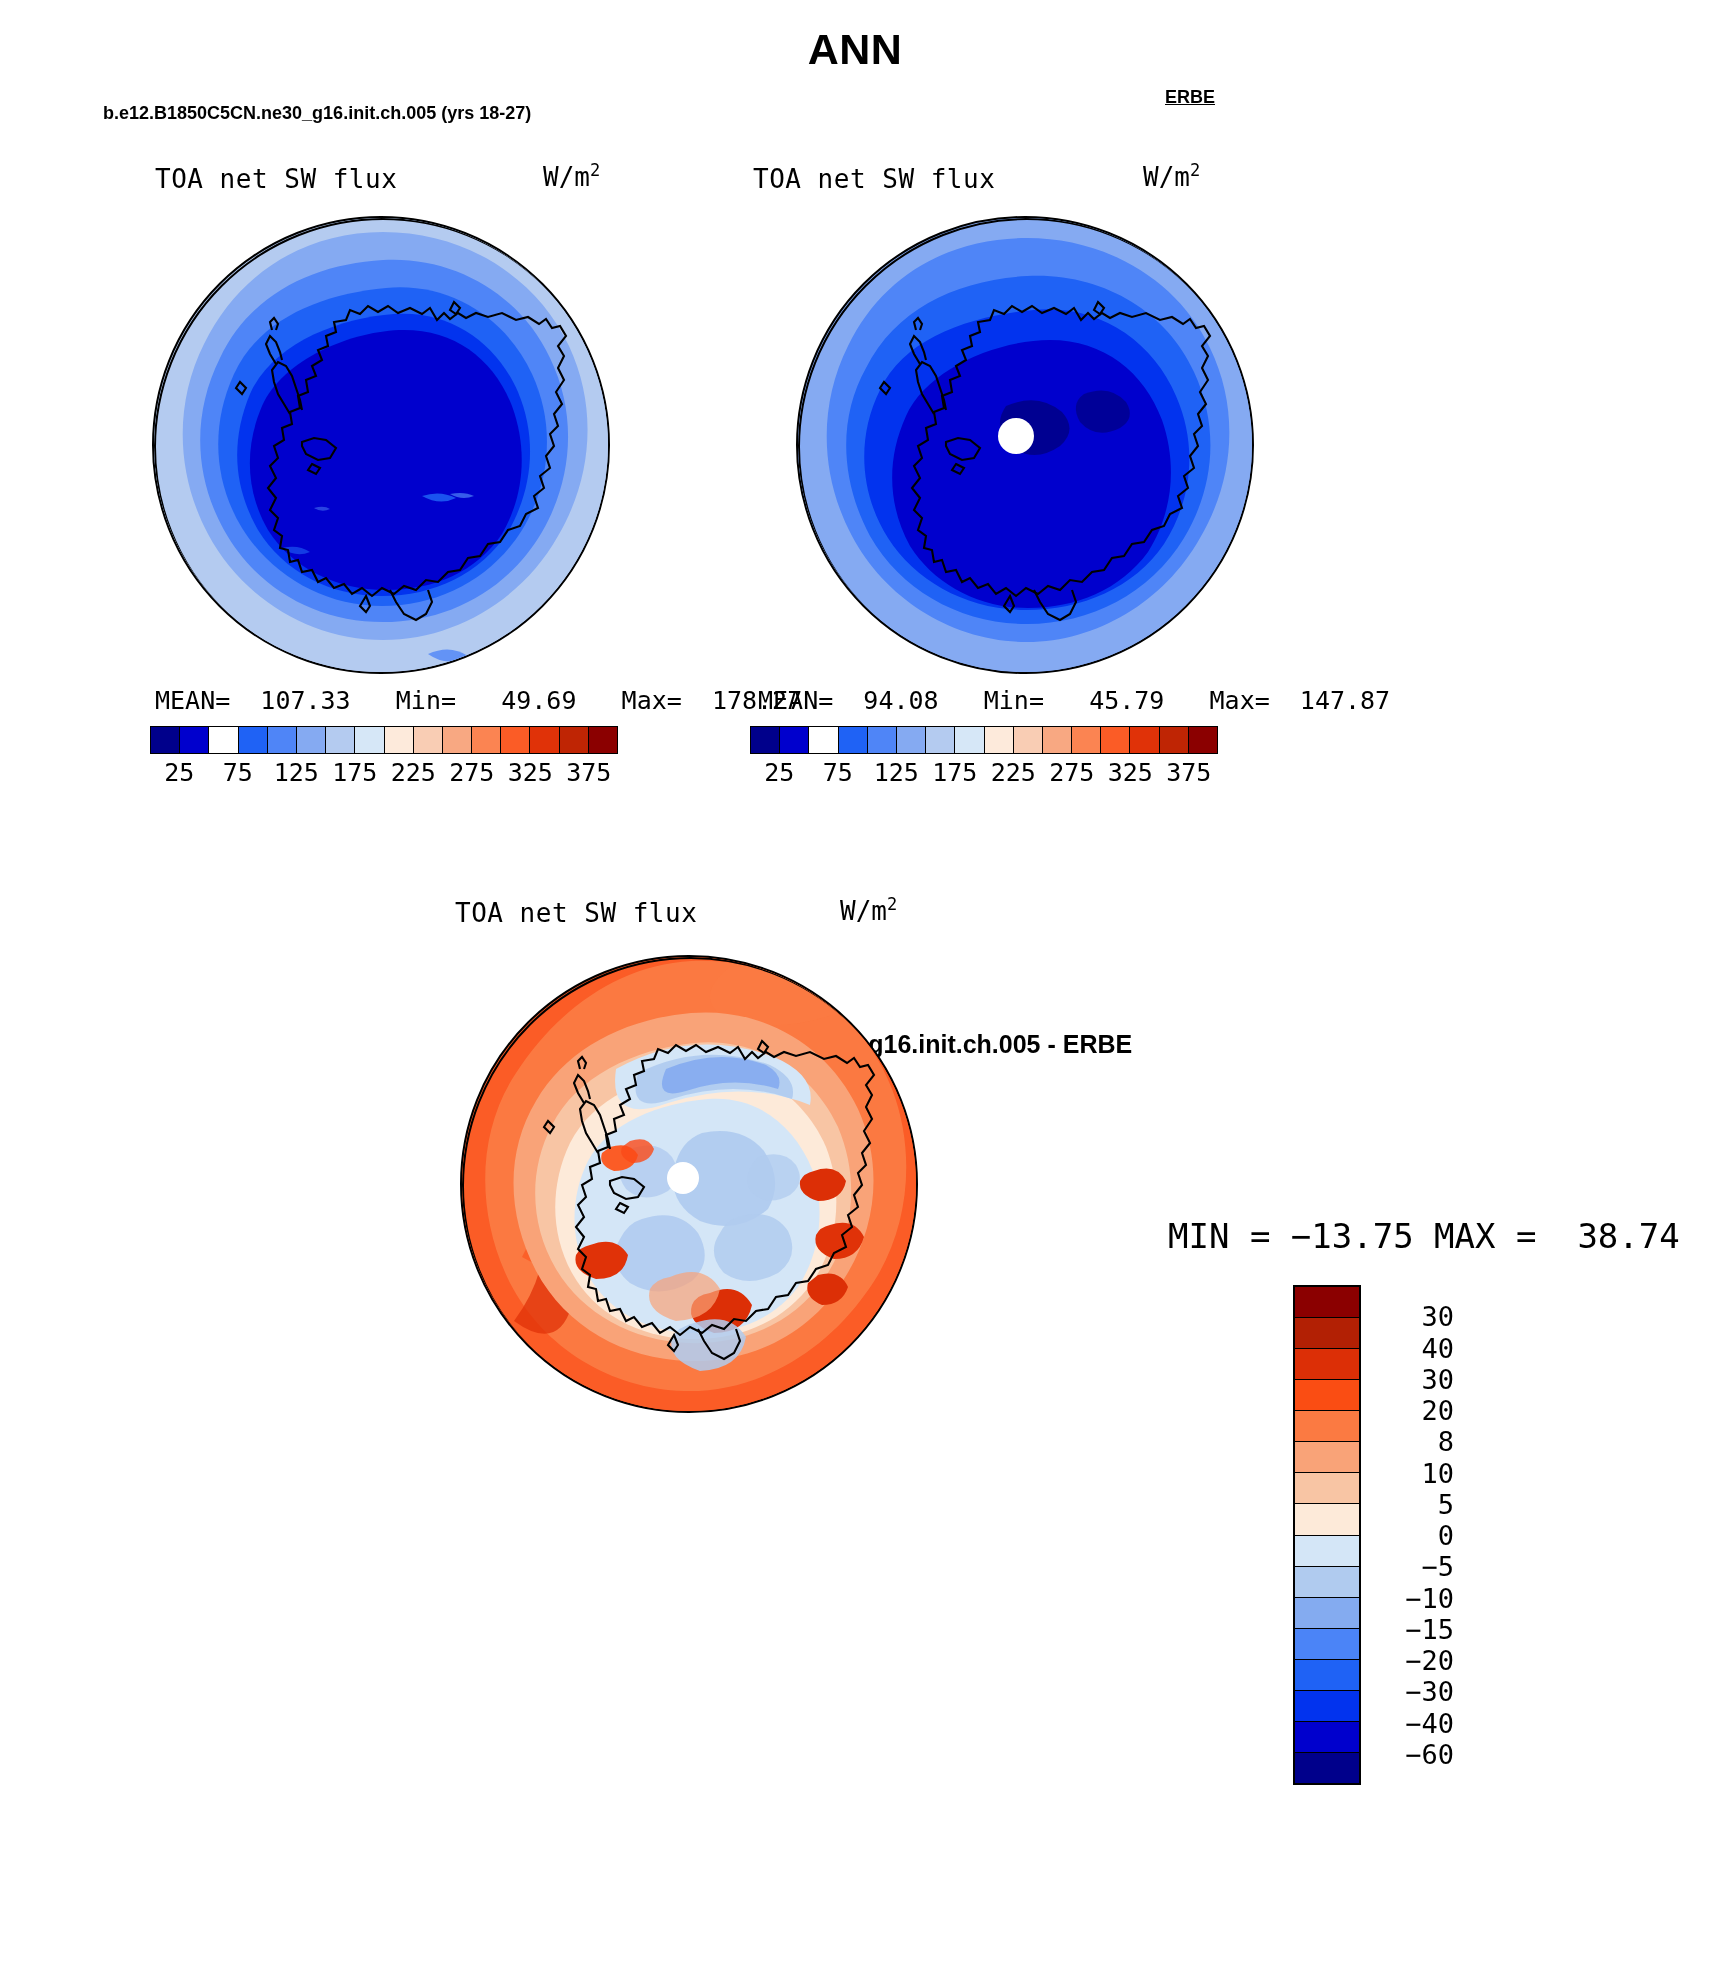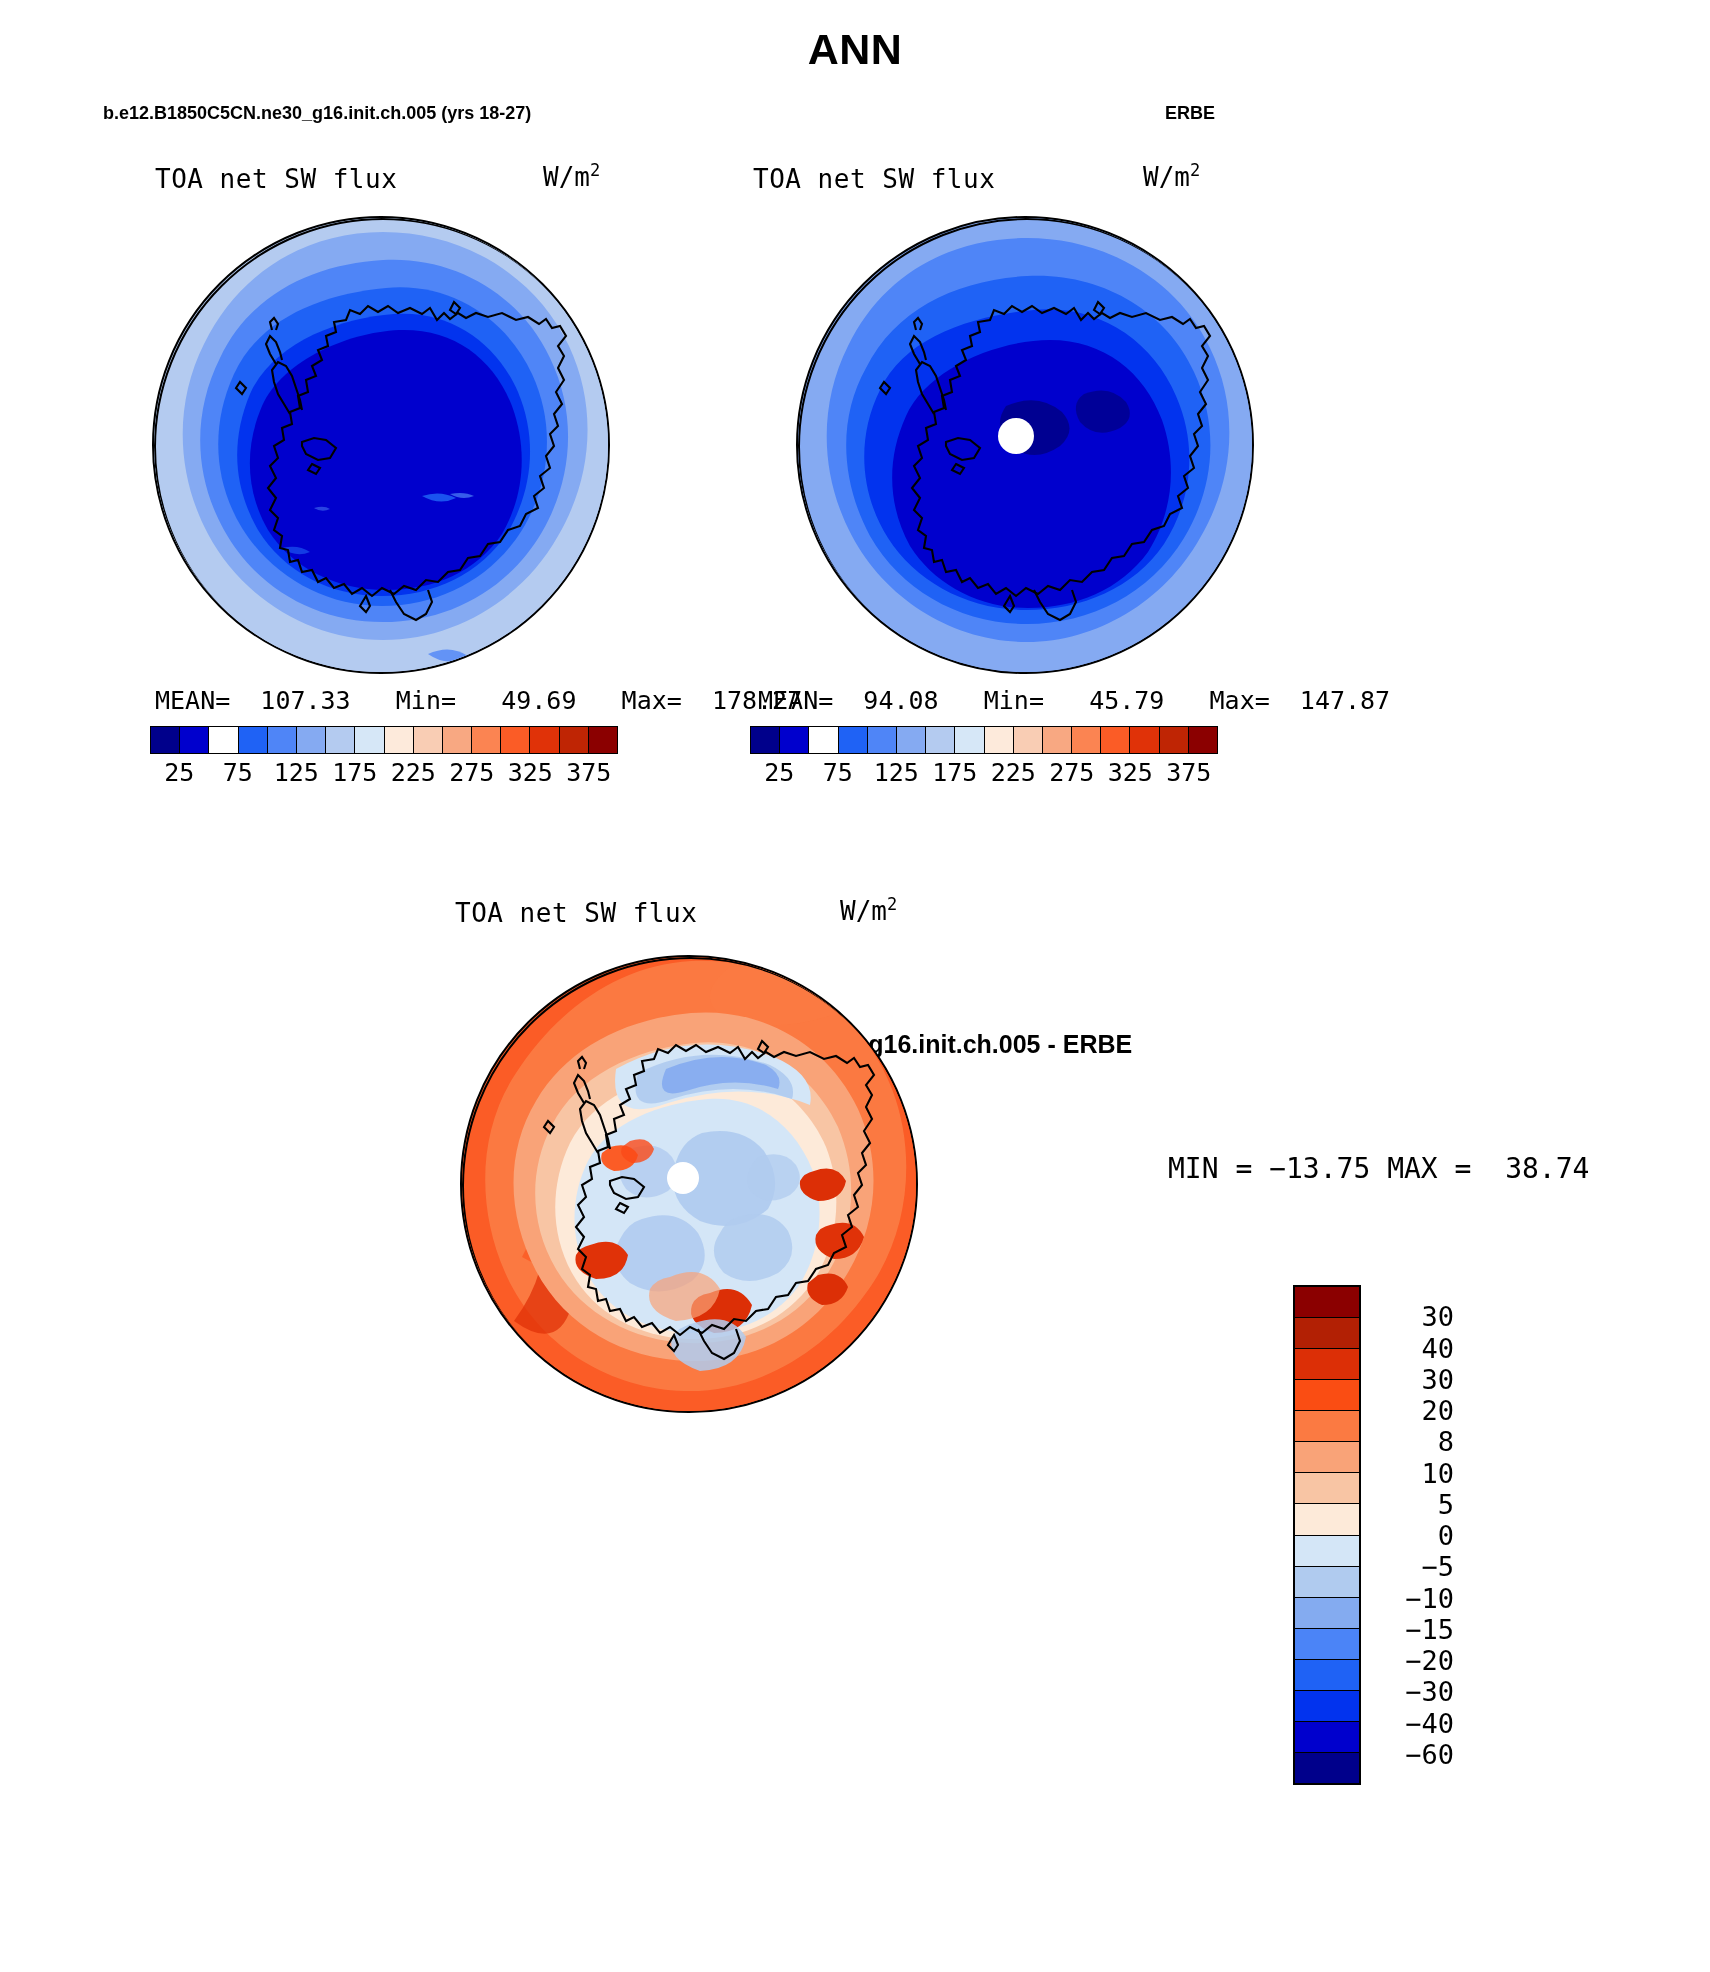--- a/index.html
+++ b/index.html
@@ -18,21 +18,21 @@
     text-align: center; font-size: 43px; font-weight: bold;
     letter-spacing: 0.5px;
   }
 
   
   .case-title {
     position: absolute; font-size: 18px; font-weight: bold;
     white-space: nowrap;
   }
   #case-title-left  { top: 103px; left: 103px; }
-  #case-title-right { top: 103px; left: 1190px; transform: translateX(-50%); }
+  #case-title-right { top: 87px; left: 1190px; transform: translateX(-50%); text-decoration: underline; }
   #diff-title {
     position: absolute; top: 1030px; left: 855px; transform: translateX(-50%);
     font-size: 25px; font-weight: bold; white-space: nowrap;
   }
 
   
   .var-name {
     position: absolute; font-family: "DejaVu Sans Mono", monospace;
     font-size: 26px; white-space: nowrap; letter-spacing: 0.5px;
   }
@@ -75,22 +75,22 @@
   #vcbar-labels {
     position: absolute; left: 1374px; top: 1285px;
     width: 90px; height: 500px;
     font-family: "DejaVu Sans Mono", monospace; font-size: 27px;
   }
   #vcbar-labels span {
     position: absolute; left: 0; width: 80px;
     text-align: right; transform: translateY(-50%);
   }
   #diff-minmax {
-    position: absolute; top: 1152px; left: 1168px;
-    font-family: "DejaVu Sans Mono", monospace; font-size: 28px; white-space: pre;
+    position: absolute; top: 1216px; left: 1168px;
+    font-family: "DejaVu Sans Mono", monospace; font-size: 34px; white-space: pre;
   }
   .pole-hole {
     position: absolute; border-radius: 50%; background: #fff;
   }
   svg { position: absolute; top: 0; left: 0; overflow: visible; }
 </style>
 </head>
 <body>
 
 <div id="super-title" class="bold-title">ANN</div>

